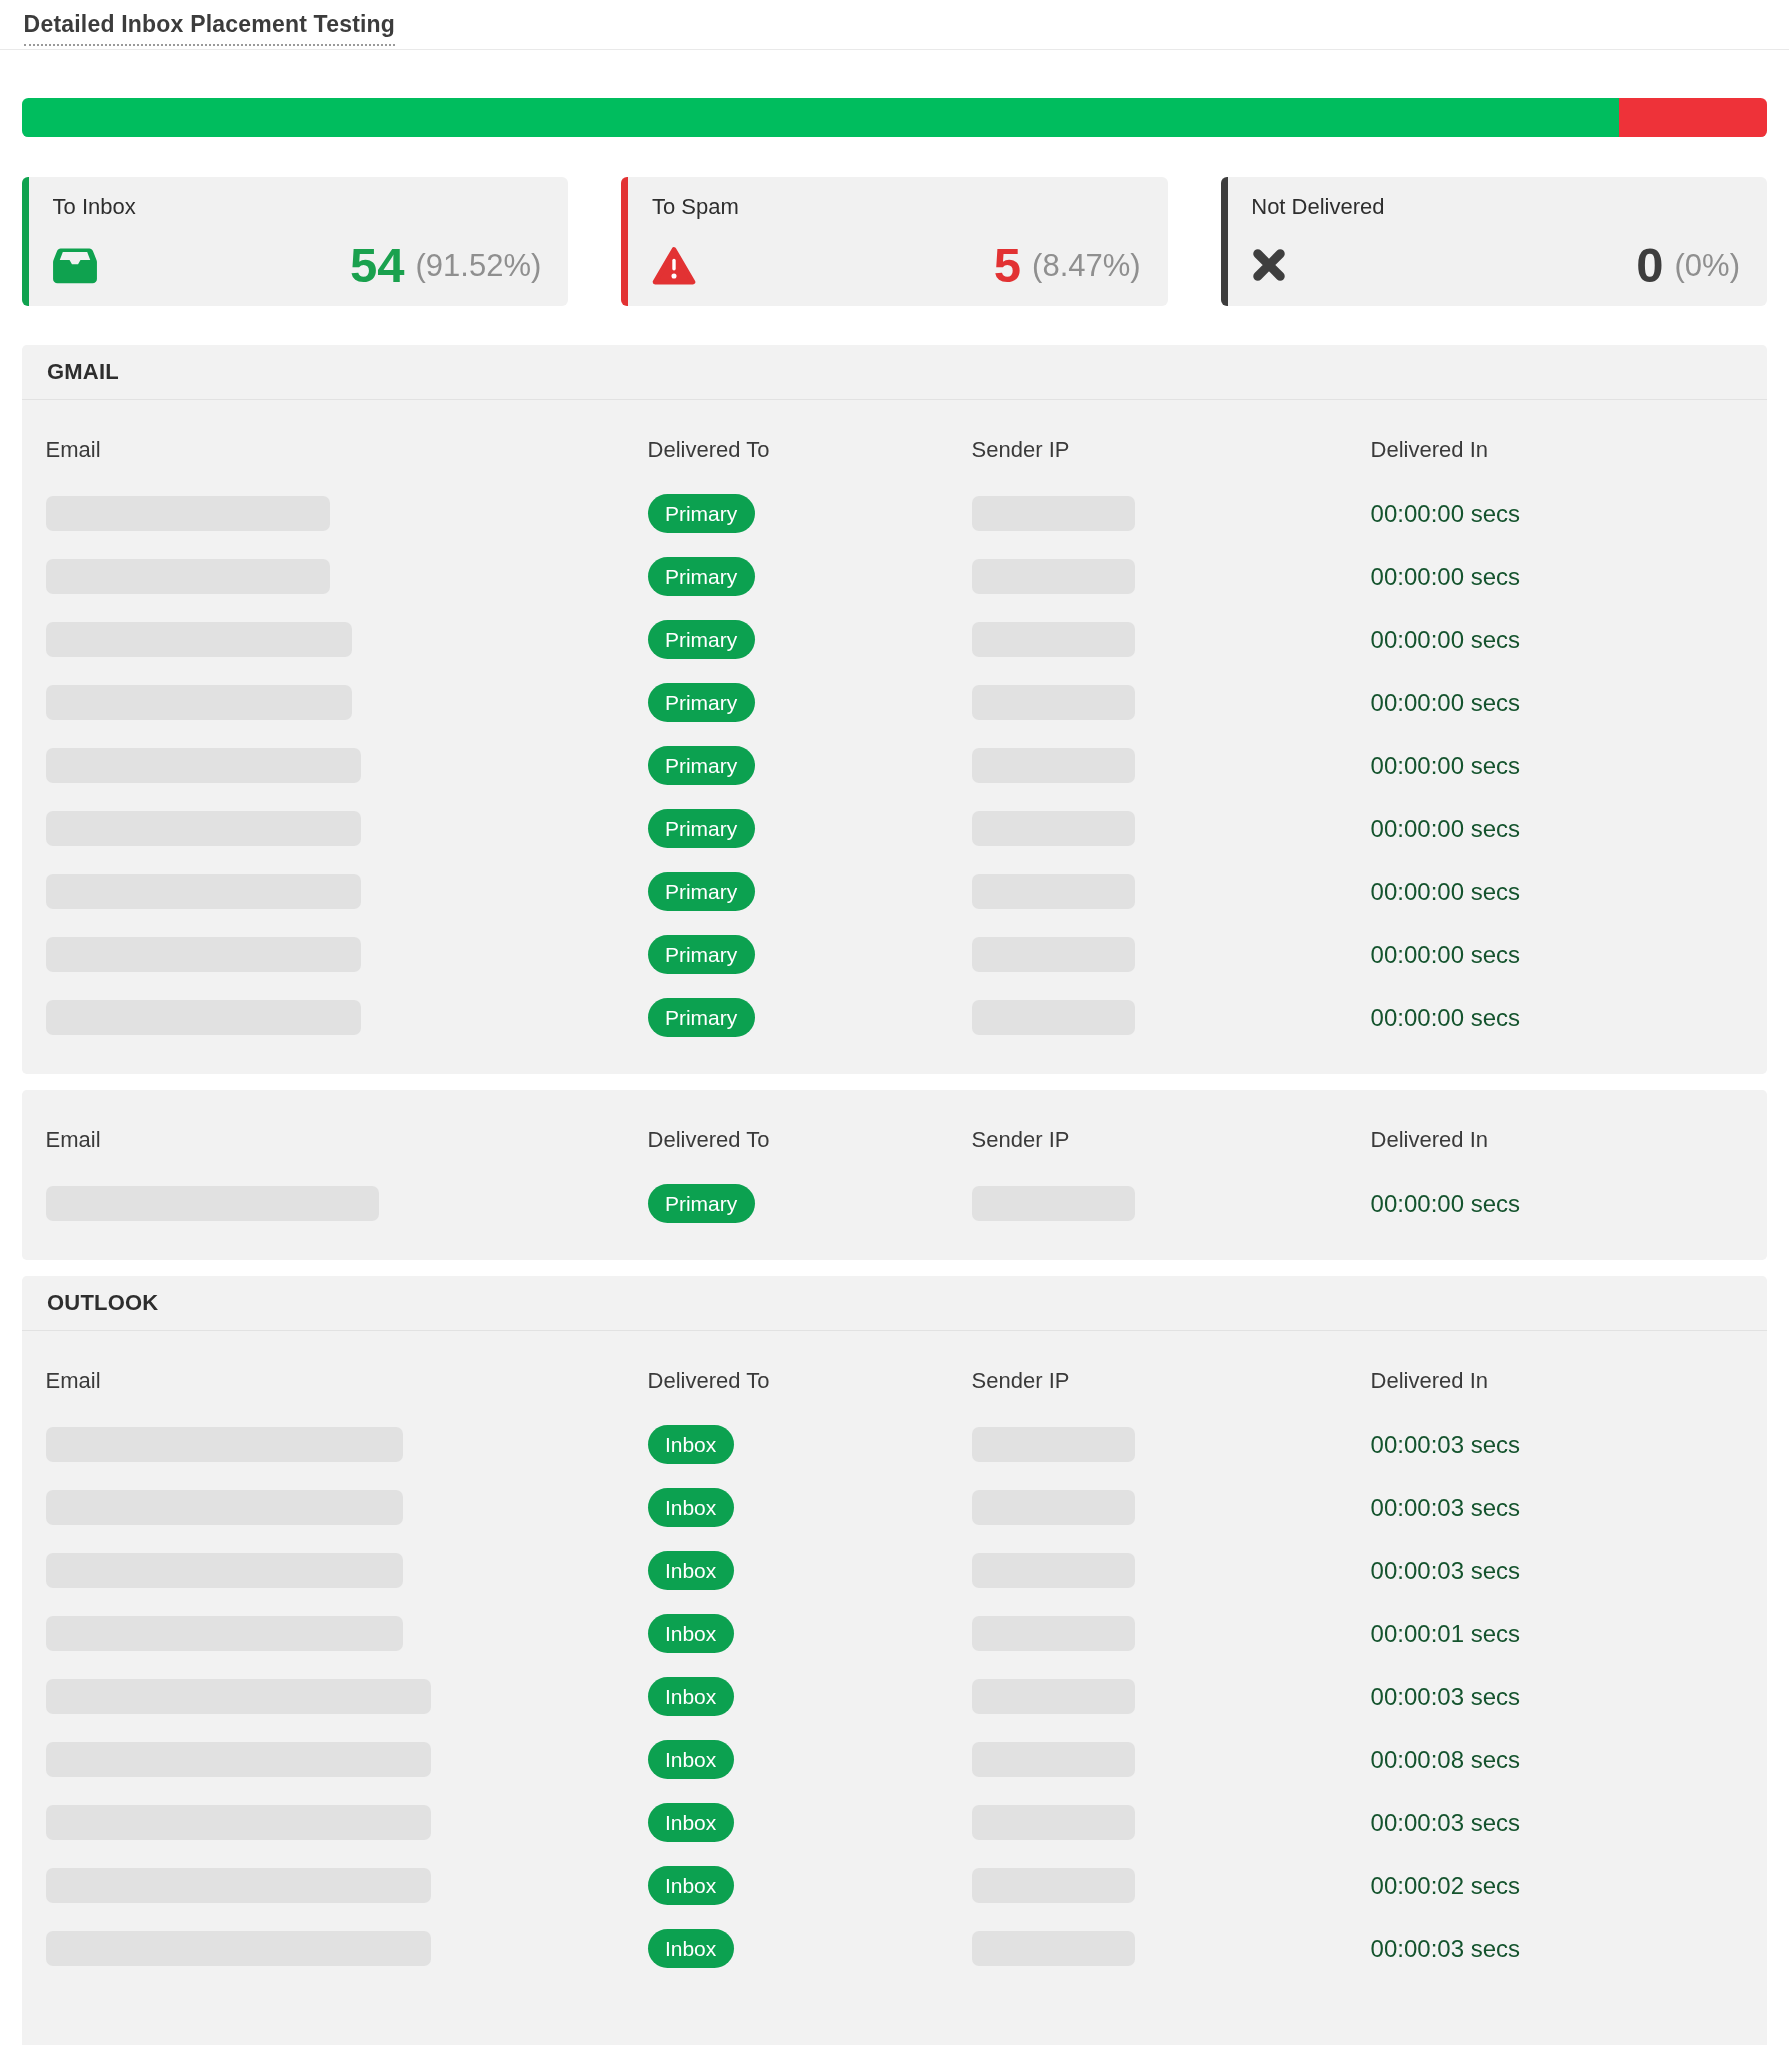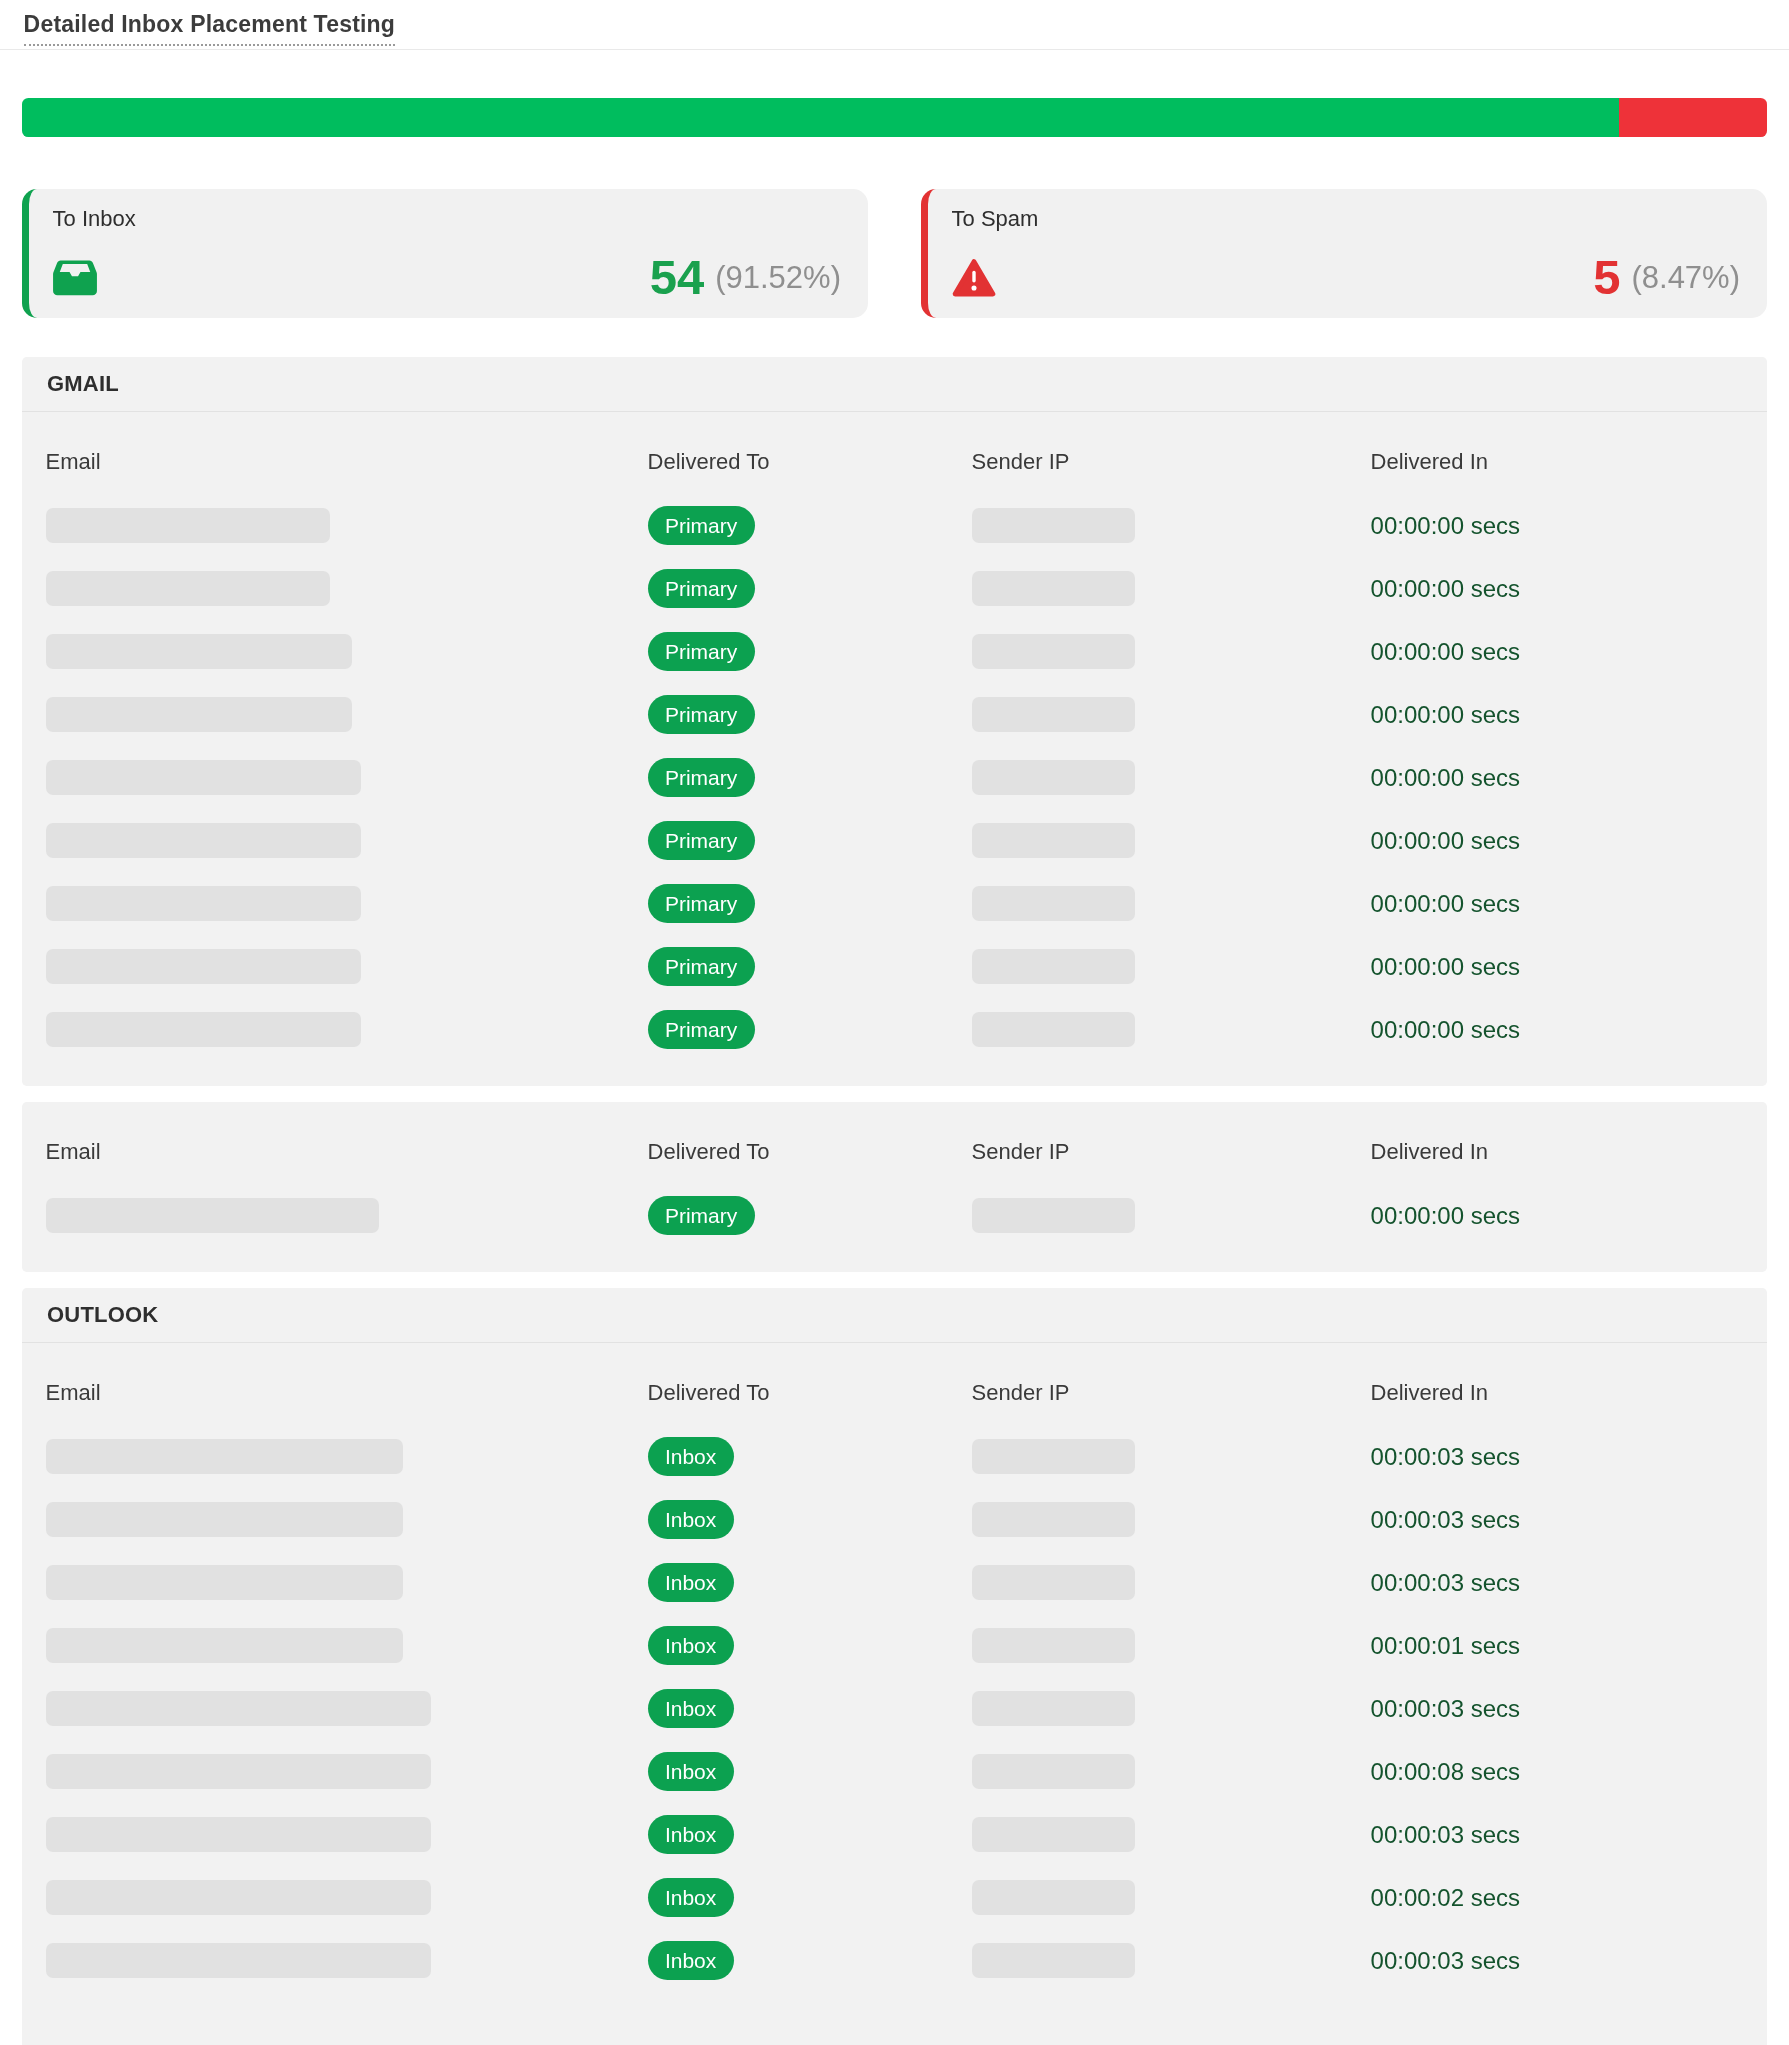--- a/index.html
+++ b/index.html
@@ -17,22 +17,22 @@
   
   .progress{
     margin-top:48px;height:39px;border-radius:6.3px;overflow:hidden;display:flex;
     box-shadow:inset 0 -2.4px 0 rgba(0,0,0,.14);
   }
   .progress .seg{height:100%;}
   .seg-spam{flex:1;}
   
   .cards{display:flex;gap:53px;margin-top:40px;}
   .card{
-    flex:1;box-sizing:border-box;height:129px;background:#f1f1f1;border-radius:15px;
-    border-left:7.9px solid #888;padding:17.3px 27px 19px 23.6px;margin-top:12px;
+    flex:1;box-sizing:border-box;height:129px;background:#f1f1f1;border-radius:6px;
+    border-left:7.9px solid #888;padding:17.3px 27px 19px 23.6px;
   }
   .card-label{font-size:22px;color:#2e2e2e;}
   .card-body{display:flex;justify-content:space-between;align-items:center;margin-top:20.4px;gap:47px;}
   .card-icon{width:46px;height:42px;display:flex;align-items:center;}
   .card-num{display:flex;align-items:center;}
   .card-count{font-size:49px;font-weight:bold;line-height:1;}
   .card-percent{font-size:31px;color:#8f8f8f;margin-left:11px;line-height:1;}
   
   .section{background:#f2f2f2;border-radius:4.7px;margin-top:15.7px;}
   .section:first-of-type{margin-top:39px;}
@@ -95,20 +95,34 @@
             <circle cx="18" cy="24.6" r="2.1" fill="#ffffff"></circle>
           </svg>
         </span>
         <span class="card-num">
           <span class="card-count" style="color: rgb(226, 50, 51);">5</span>
           <span class="card-percent">(8.47%)</span>
         </span>
       </div>
     </div>
 
+    <div class="card" style="border-left-color: rgb(61, 61, 61);">
+      <div class="card-label">Not Delivered</div>
+      <div class="card-body">
+        <span class="card-icon">
+          <svg width="36" height="36" viewBox="0 0 32 32">
+            <path stroke="#3f3f3f" stroke-width="8" stroke-linecap="round" d="M6 6 L26 26 M26 6 L6 26"></path>
+          </svg>
+        </span>
+        <span class="card-num">
+          <span class="card-count" style="color: rgb(61, 61, 61);">0</span>
+          <span class="card-percent">(0%)</span>
+        </span>
+      </div>
+    </div>
 
   </div>
 
   <div id="sections">
   <div class="section">
     <div class="section-header">GMAIL</div>
     <div class="tbl">
       <div class="thead">
             <div>Email</div>
             <div>Delivered To</div>

